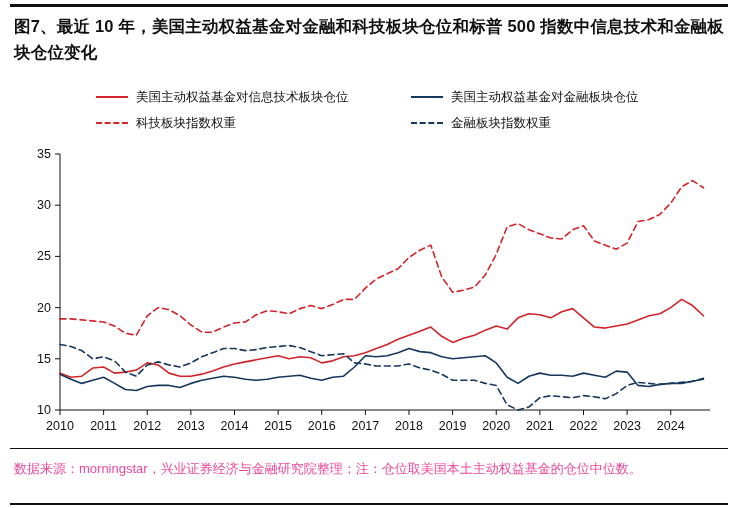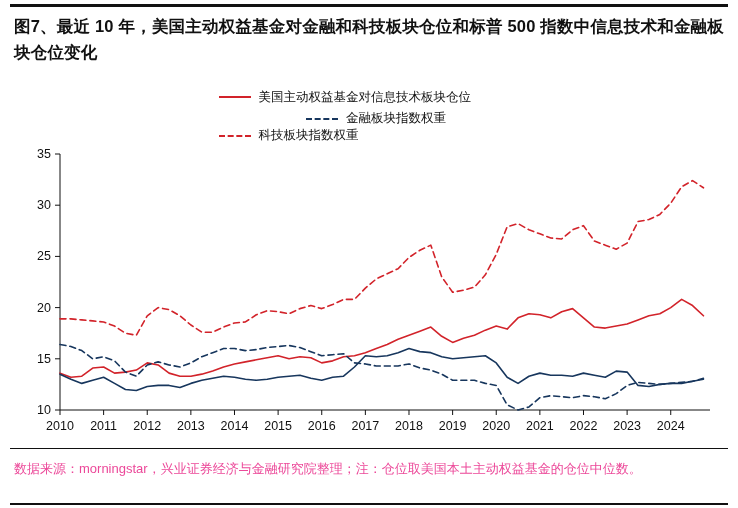--- a/index.html
+++ b/index.html
@@ -42,22 +42,21 @@
   }
   .legend {
     position: absolute;
     left: 96px;
     top: 84px;
     width: 560px;
     height: 52px;
   }
   .legend-row {
     display: flex;
-    flex-direction: column;
-    align-items: center;
+    flex-direction: row;
     height: 26px;
   }
   .legend-item {
     display: flex;
     flex-direction: row;
     align-items: center;
     height: 26px;
   }
   .legend-item.first { width: 315px; }
   .swatch {
@@ -121,29 +120,33 @@
   <div class="top-rule"></div>
 
   <div class="title">图7、最近 10 年，美国主动权益基金对金融和科技板块仓位和标普 500 指数中信息技术和金融板块仓位变化</div>
 
   <div class="legend">
     <div class="legend-row">
       <div class="legend-item first">
         <span class="swatch sw-red-solid"></span>
         <span class="legend-label">美国主动权益基金对信息技术板块仓位</span>
       </div>
+      <div class="legend-item">
+        <span class="swatch sw-blue-solid"></span>
+        <span class="legend-label">美国主动权益基金对金融板块仓位</span>
+      </div>
     </div>
     <div class="legend-row">
+      <div class="legend-item first">
+        <span class="swatch sw-red-dash"></span>
+        <span class="legend-label">科技板块指数权重</span>
+      </div>
       <div class="legend-item">
         <span class="swatch sw-blue-dash"></span>
         <span class="legend-label">金融板块指数权重</span>
-      </div>
-      <div class="legend-item first">
-        <span class="swatch sw-red-dash"></span>
-        <span class="legend-label">科技板块指数权重</span>
       </div>
     </div>
   </div>
 
   <div class="plot-wrap">
     <svg class="chart-svg" id="chart-svg" width="710" height="300" viewBox="0 0 710 300">
         <line x1="46" y1="8" x2="46" y2="264" stroke="#111" stroke-width="1"></line>
         <line x1="46" y1="264" x2="696" y2="264" stroke="#111" stroke-width="1"></line>
         <line x1="41" y1="264" x2="46" y2="264" stroke="#111" stroke-width="1"></line>
         <text x="37" y="268" text-anchor="end" font-size="12.5" fill="#111" font-family="&quot;Liberation Sans&quot;, sans-serif">10</text>

